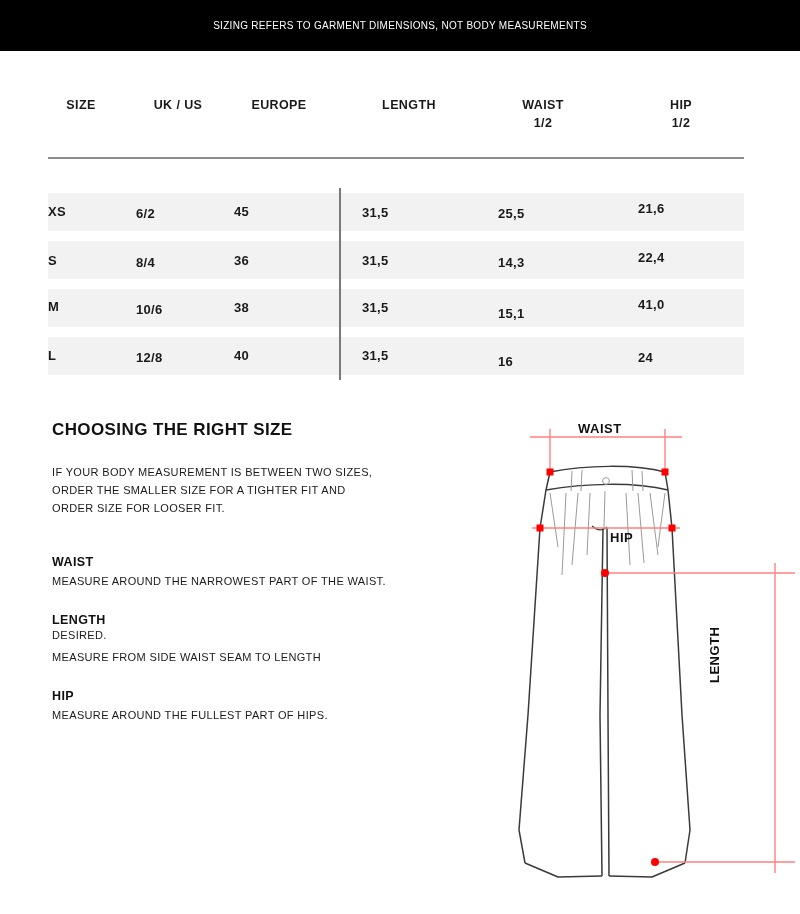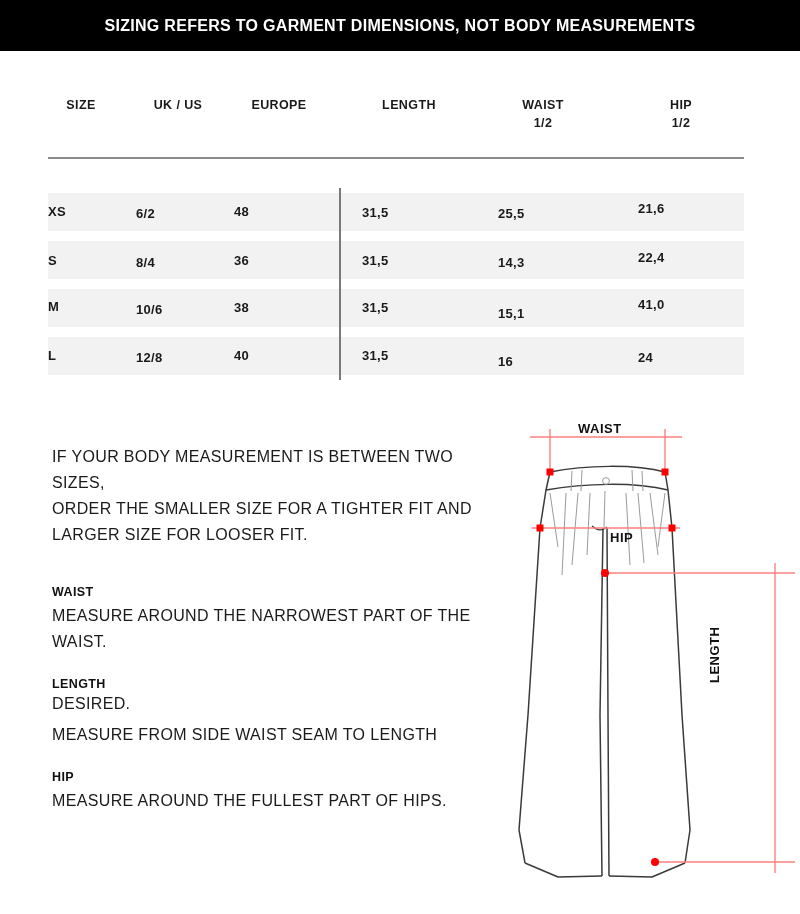--- a/index.html
+++ b/index.html
@@ -13,22 +13,22 @@
   .page { position:relative; width:800px; height:914px; }
 
   
   .banner {
     position:absolute; left:0; top:0; width:800px; height:51px;
     background:#000000;
     display:flex; align-items:center; justify-content:center;
   }
   .banner-text {
     color:#ffffff;
-    font-size:16px;
-    font-weight:bold;
+    font-size:10px;
+    font-weight:normal;
     letter-spacing:0.3px;
     white-space:nowrap;
   }
 
   
   .table { position:absolute; left:48px; top:88px; width:696px; }
 
   .thead { position:relative; height:69px; }
   .th {
     position:absolute; top:8px;
@@ -61,21 +61,21 @@
     background:#7a7a7a;
   }
 
   
   .copy { position:absolute; left:52px; top:420px; width:430px; }
   .h2 {
     font-size:17px; font-weight:bold; letter-spacing:0.4px;
     color:#111111;
   }
   .para {
-    font-size:16px; letter-spacing:0.35px; line-height:1.63;
+    font-size:11px; letter-spacing:0.35px; line-height:1.63;
     color:#1a1a1a;
   }
   .sub-h {
     font-size:12.5px; font-weight:bold; letter-spacing:0.4px;
     color:#111111;
   }
   .blk { margin-bottom:0; }
 
   
   .diagram { position:absolute; left:510px; top:415px; width:290px; height:490px; }
@@ -128,21 +128,21 @@
       </div>
     </div>
 
     <div class="head-rule"></div>
 
     <div class="rows">
 
       <div class="row">
         <div class="cell" style="left:0px;   width:66px; top:11px;">XS</div>
         <div class="cell" style="left:88px;  width:84px; top:13px;">6/2</div>
-        <div class="cell" style="left:186px; width:90px; top:11px;">48</div>
+        <div class="cell" style="left:186px; width:90px; top:11px;">45</div>
         <div class="cell" style="left:314px; width:94px; top:12px;">31,5</div>
         <div class="cell" style="left:450px; width:90px; top:13px;">25,5</div>
         <div class="cell" style="left:590px; width:86px; top:8px;">21,6</div>
       </div>
 
       <div class="row">
         <div class="cell" style="left:0px;   width:66px; top:12px;">S</div>
         <div class="cell" style="left:88px;  width:84px; top:14px;">8/4</div>
         <div class="cell" style="left:186px; width:90px; top:12px;">36</div>
         <div class="cell" style="left:314px; width:94px; top:12px;">31,5</div>
@@ -169,24 +169,25 @@
       </div>
 
     </div>
 
     <div class="vrule"></div>
   </div>
 
   <div class="copy">
 
     <div class="blk">
+      <div class="h2">CHOOSING THE RIGHT SIZE</div>
       <div class="para" style="margin-top:24px;">
         <div>IF YOUR BODY MEASUREMENT IS BETWEEN TWO SIZES,</div>
         <div>ORDER THE SMALLER SIZE FOR A TIGHTER FIT AND</div>
-        <div>LARGER SIZE FOR LOOSER FIT.</div>
+        <div>ORDER SIZE FOR LOOSER FIT.</div>
       </div>
     </div>
 
     <div class="blk" style="margin-top:37px;">
 
       <div style="margin-top:26px;">
         <div class="sub-h">WAIST</div>
         <div class="para" style="margin-top:4px;">MEASURE AROUND THE NARROWEST PART OF THE WAIST.</div>
       </div>
 

